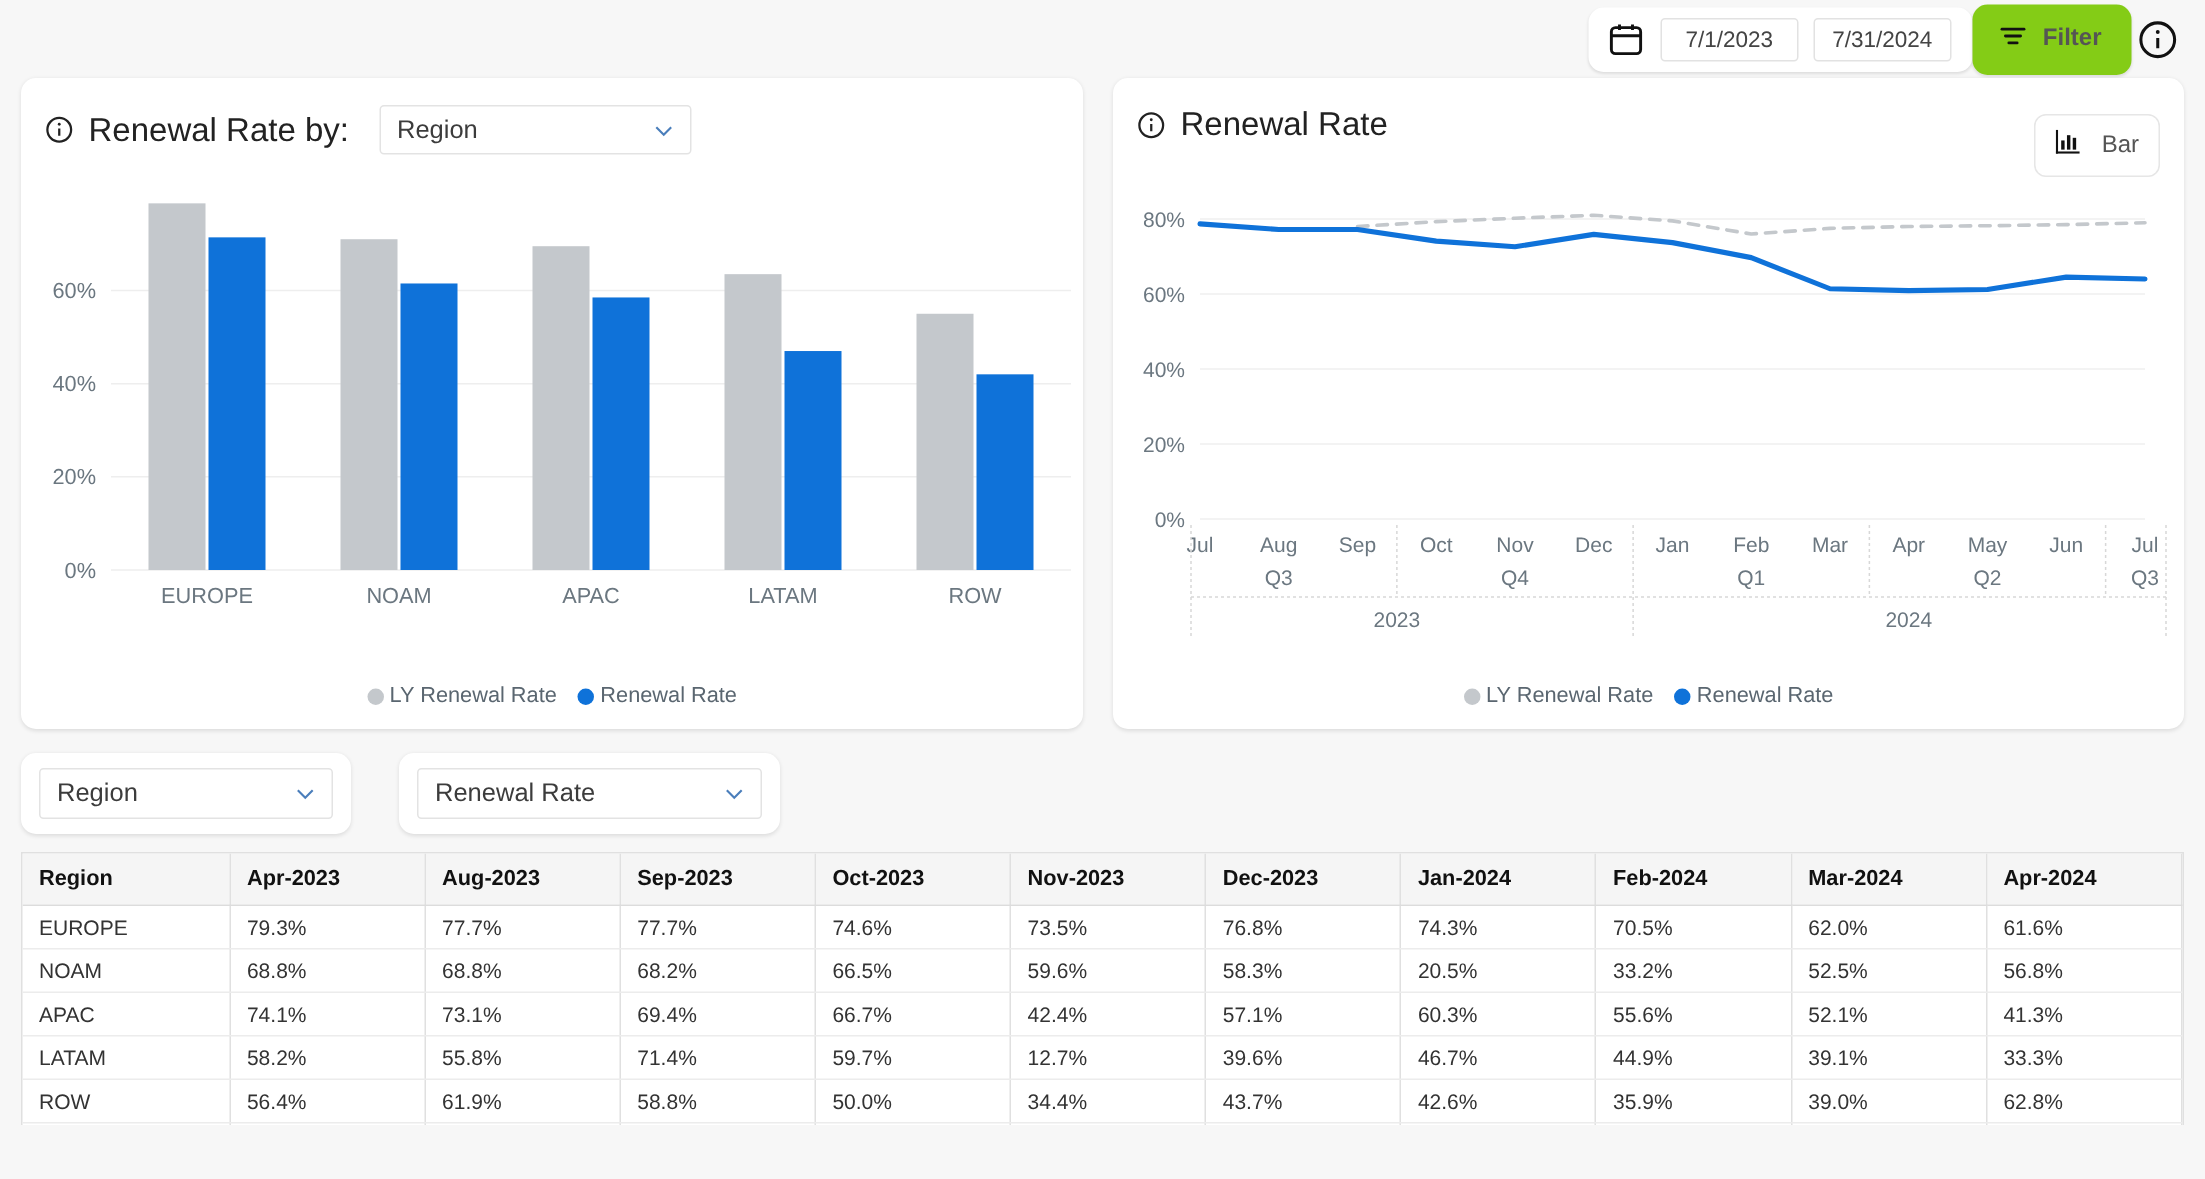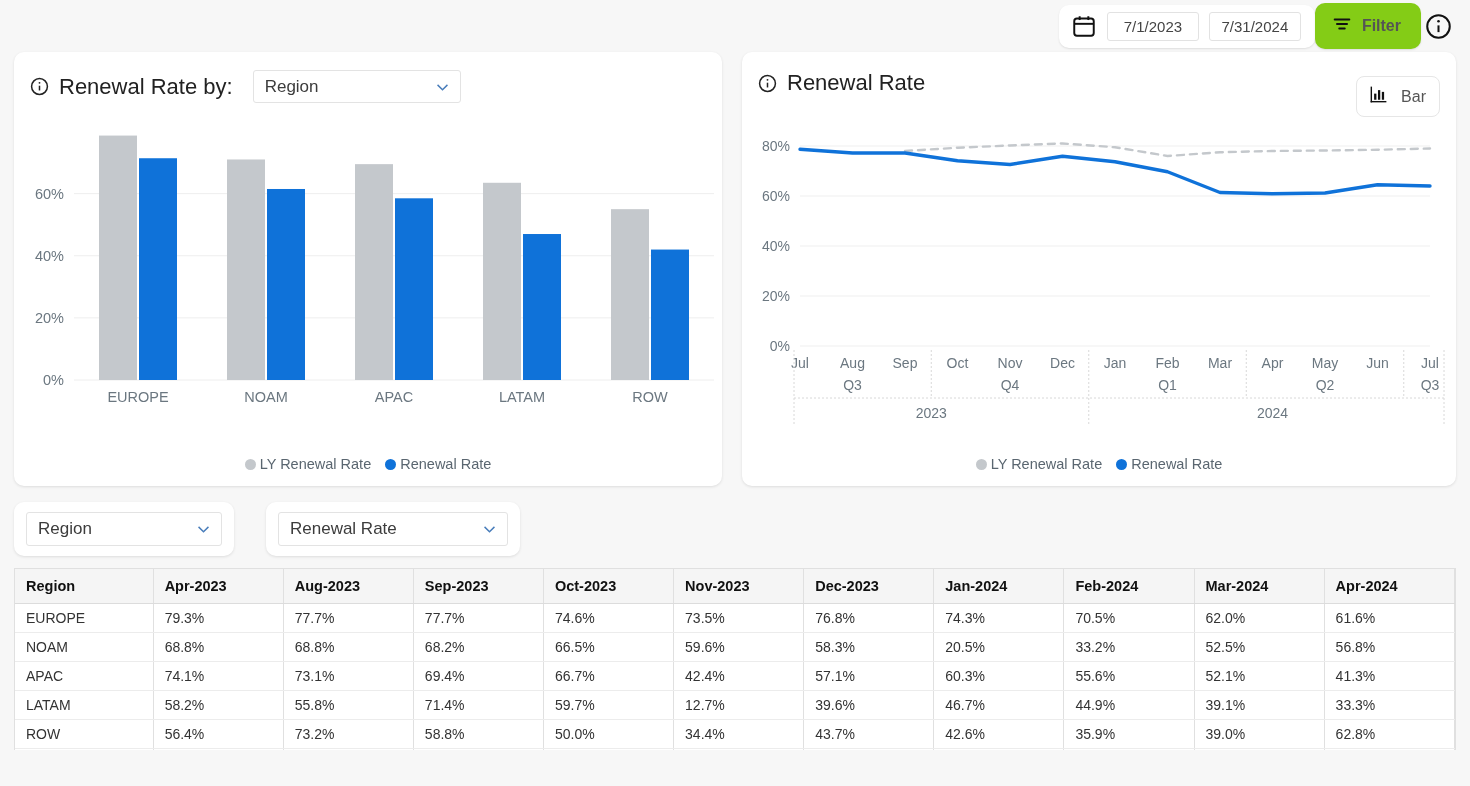--- a/index.html
+++ b/index.html
@@ -460,21 +460,21 @@
           <td>39.6%</td>
           <td>46.7%</td>
           <td>44.9%</td>
           <td>39.1%</td>
           <td>33.3%</td>
           <td>43.5%</td>
         </tr>
         <tr>
           <td>ROW</td>
           <td>56.4%</td>
-          <td>73.2%</td>
+          <td>61.9%</td>
           <td>58.8%</td>
           <td>50.0%</td>
           <td>34.4%</td>
           <td>43.7%</td>
           <td>42.6%</td>
           <td>35.9%</td>
           <td>39.0%</td>
           <td>62.8%</td>
           <td>29.2%</td>
         </tr>

